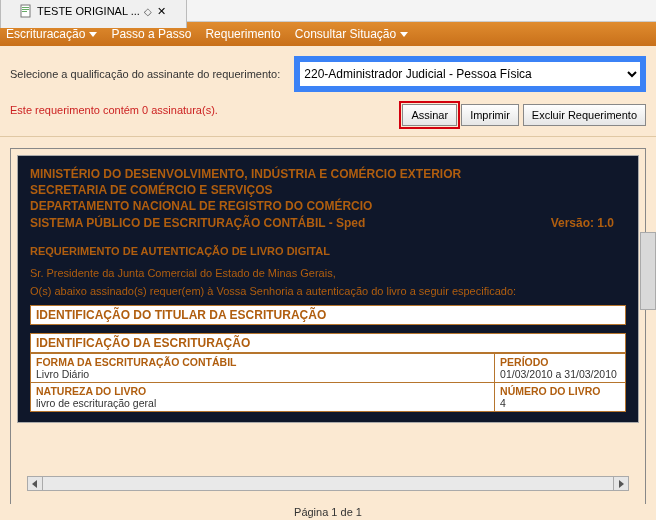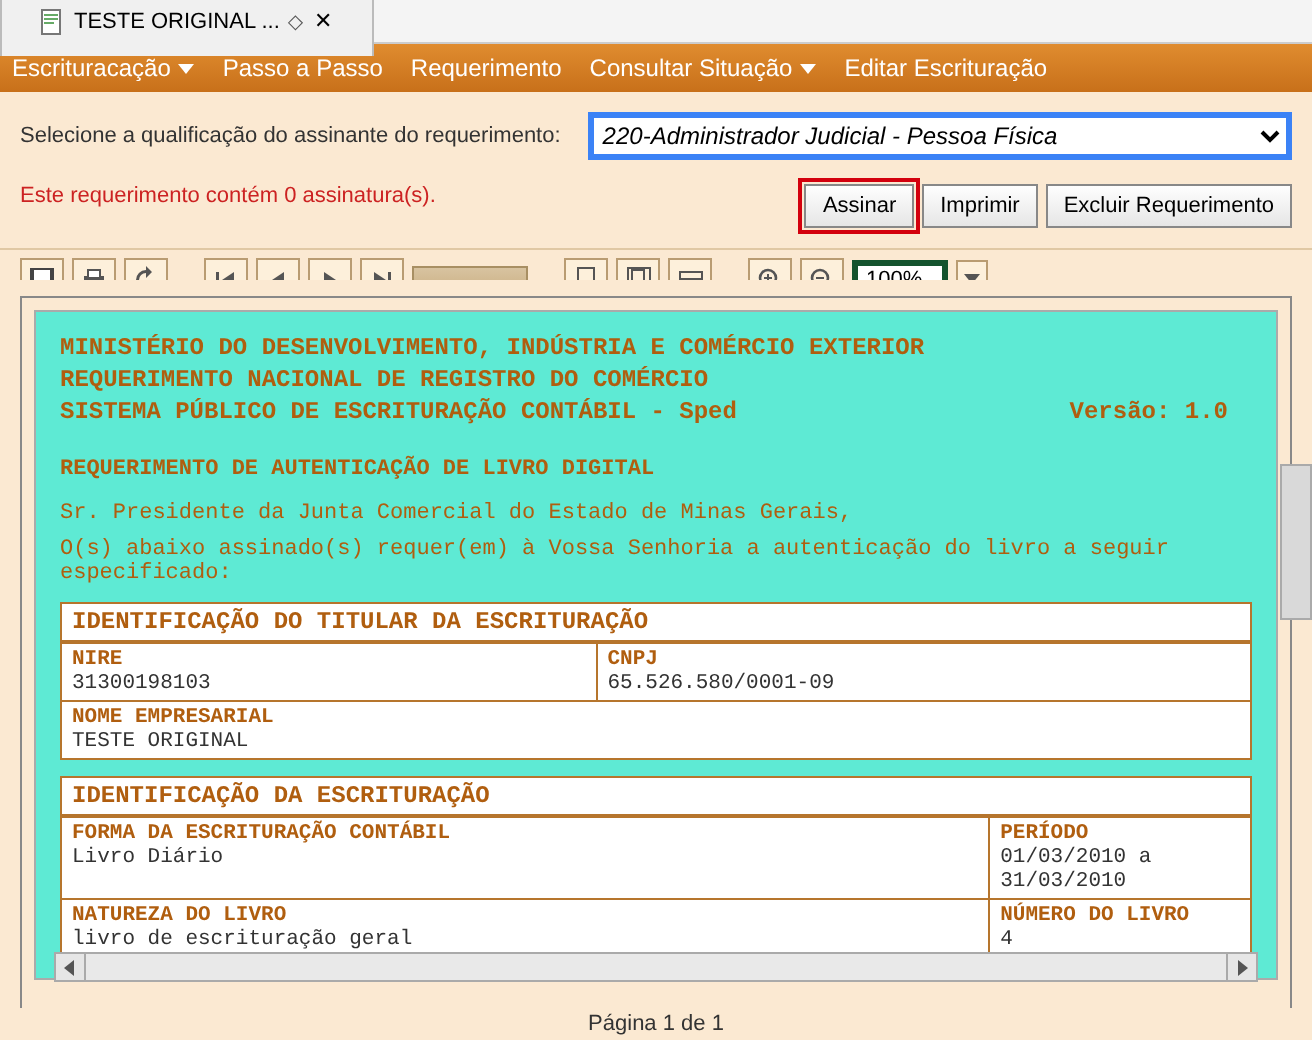--- a/index.html
+++ b/index.html
@@ -65,25 +65,24 @@
   .select-row {
     background: #fbe9d2;
     padding: 10px 10px 6px 10px;
     display: flex;
     align-items: center;
     gap: 14px;
   }
   .select-row label { font-size: 11px; color: #333; }
   .select-row select {
     flex: 1;
-    height: 24px;
+    height: 36px;
     font-size: 12px;
-    border: 3px solid #3b82f6;
+    border: 6px solid #3b82f6;
     background: #fff;
-    font-style: italic;
   }
   
   .status-row {
     background: #fbe9d2;
     padding: 6px 10px 10px 10px;
     display: flex;
   }
   .status-text { color: #c22; font-size: 11px; }
   .spacer { flex: 1; }
   .btn {
@@ -145,25 +144,24 @@
     background: #fbe9d2;
     height: 100%;
     padding: 6px;
     position: relative;
   }
   .doc-scroller {
     height: 100%;
     overflow: hidden;
   }
   .page {
-    background: #5eead4;
+    background: #0f172a;
     border: 1px solid #aaa;
     width: 100%;
     padding: 10px 12px;
-    font-family: Liberation Mono, monospace;
   }
   .header-block {
     color: #b05e0f;
     font-weight: bold;
     font-size: 12px;
     line-height: 1.35;
     position: relative;
   }
   .version {
     position: absolute;
@@ -262,23 +260,20 @@
   <div class="menuitem">
     <span>Passo a Passo</span>
   </div>
   <div class="menuitem">
     <span>Requerimento</span>
   </div>
   <div class="menuitem">
     <span>Consultar Situação</span>
     <span class="dropdown-arrow"></span>
   </div>
-  <div class="menuitem">
-    <span>Editar Escrituração</span>
-  </div>
 </div>
 
 <div class="select-row">
   <label>Selecione a qualificação do assinante do requerimento:</label>
   <select>
     <option>220-Administrador Judicial - Pessoa Física</option>
   </select>
 </div>
 
 <div class="status-row">
@@ -372,43 +367,30 @@
       <span class="dropdown-arrow dd"></span>
     </div>
 </div>
 
 <div class="doc-wrap">
   <div class="doc-border">
     <div class="doc-scroller">
       <div class="page">
         <div class="header-block">
           <div>MINISTÉRIO DO DESENVOLVIMENTO, INDÚSTRIA E COMÉRCIO EXTERIOR</div>
-          <div>REQUERIMENTO NACIONAL DE REGISTRO DO COMÉRCIO</div>
+          <div>SECRETARIA DE COMÉRCIO E SERVIÇOS</div>
+          <div>DEPARTAMENTO NACIONAL DE REGISTRO DO COMÉRCIO</div>
           <div>SISTEMA PÚBLICO DE ESCRITURAÇÃO CONTÁBIL - Sped</div>
           <div class="version">Versão: 1.0</div>
         </div>
         <div class="req-title">REQUERIMENTO DE AUTENTICAÇÃO DE LIVRO DIGITAL</div>
         <div class="body-text">Sr. Presidente da Junta Comercial do Estado de Minas Gerais,</div>
         <div class="body-text">O(s) abaixo assinado(s) requer(em) à Vossa Senhoria a autenticação do livro a seguir especificado:</div>
 
         <div class="section-head">IDENTIFICAÇÃO DO TITULAR DA ESCRITURAÇÃO</div>
-        <table class="grid">
-          <tbody>
-              <tr>
-            <th style="width:45%"><span>NIRE</span><br>
-              <span style="font-weight:normal;color:#333">31300198103</span></th>
-            <th><span>CNPJ</span><br>
-              <span style="font-weight:normal;color:#333">65.526.580/0001-09</span></th>
-          </tr>
-          <tr>
-            <th colspan="2"><span>NOME EMPRESARIAL</span><br>
-              <span style="font-weight:normal;color:#333">TESTE ORIGINAL</span></th>
-          </tr>
-        </tbody>
-          </table>
 
         <div class="section-head">IDENTIFICAÇÃO DA ESCRITURAÇÃO</div>
         <table class="grid">
           <tbody>
               <tr>
             <th style="width:78%"><span>FORMA DA ESCRITURAÇÃO CONTÁBIL</span><br>
               <span style="font-weight:normal;color:#333">Livro Diário</span></th>
             <th><span>PERÍODO</span><br>
               <span style="font-weight:normal;color:#333">01/03/2010 a 31/03/2010</span></th>
           </tr>

